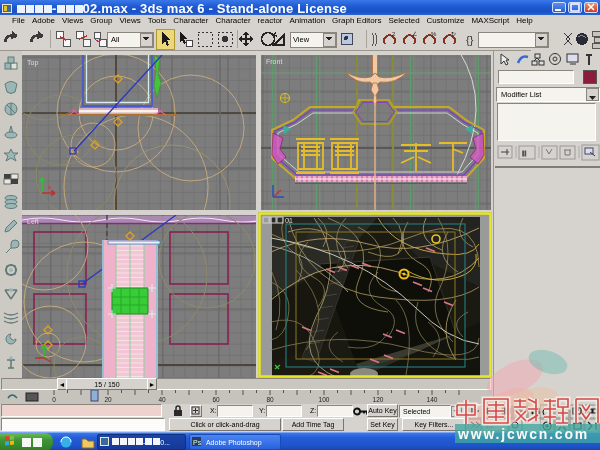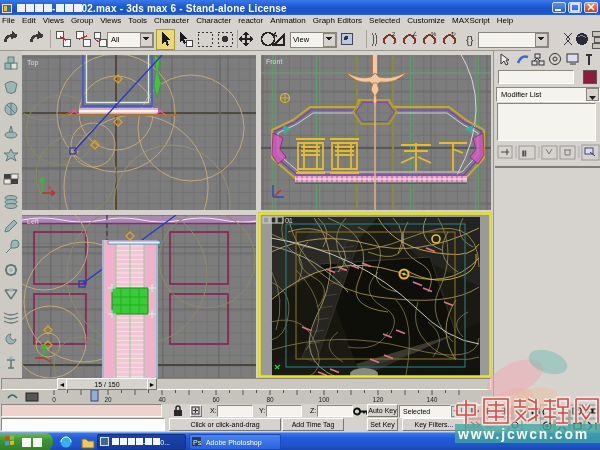--- a/index.html
+++ b/index.html
@@ -1,19 +1,19 @@
 <!DOCTYPE html>
 <html><head><meta charset="utf-8">
 <style>
 *{margin:0;padding:0;box-sizing:border-box}
 html,body{width:600px;height:450px;overflow:hidden}
 #screen{position:relative;width:600px;height:450px;font-family:"Liberation Sans",sans-serif;background:#d6d3ce}
 .abs{position:absolute}
 
-#titlebar{left:0;top:0;width:600px;height:15px;background:linear-gradient(180deg,#3a77e8 0%,#1d5ad2 45%,#1b50c0 80%,#2a66d8 100%);color:#fff;font-size:10px;font-weight:bold;letter-spacing:.2px;line-height:15px}
+#titlebar{left:0;top:0;width:600px;height:15px;background:linear-gradient(180deg,#3a77e8 0%,#1d5ad2 45%,#1b50c0 80%,#2a66d8 100%);color:#fff;font-size:13px;font-weight:bold;letter-spacing:.2px;line-height:15px}
 .tbtn{position:absolute;top:2px;width:14px;height:11px;border:1px solid #cfe0ff;border-radius:2px;background:linear-gradient(180deg,#5f8ef0,#2a5cd0);color:#fff;font-size:8px;line-height:9px;text-align:center}
 #closebtn{background:linear-gradient(180deg,#f0926a,#d13c1e)}
 
 #menubar{left:0;top:15px;width:600px;height:12px;background:#d6d3ce;font-size:8px;color:#000;line-height:12px;white-space:nowrap}
 #menubar span{margin:0 3.5px}
 
 #toolbar{left:0;top:27px;width:531px;height:24px;background:#d6d3ce;border-bottom:1px solid #9a968e}
 
 #leftbar{left:0;top:51px;width:22px;height:327px;background:#cdcac4}
 
@@ -43,21 +43,21 @@
           <rect x="2" y="6" width="6" height="2" fill="#fff"></rect>
         </svg></div>
   <div class="tbtn" style="left:568px"><svg width="12" height="9">
           <rect x="2" y="1" width="8" height="7" fill="none" stroke="#fff" stroke-width="1.5"></rect>
         </svg></div>
   <div class="tbtn" style="left:584px" id="closebtn"><svg width="12" height="9">
           <path d="M3,1 L9,7 M9,1 L3,7" stroke="#fff" stroke-width="1.6"></path>
         </svg></div>
 </div>
 
-<div class="abs" id="menubar"><span style="margin-left:2px">File</span><span>Edit</span><span>Views</span><span>Group</span><span>Views</span><span>Tools</span><span>Character</span><span>Character</span><span>reactor</span><span>Animation</span><span>Graph Editors</span><span>Selected</span><span>Customize</span><span>MAXScript</span><span>Help</span></div>
+<div class="abs" id="menubar"><span style="margin-left:12px">File</span><span>Adobe</span><span>Views</span><span>Group</span><span>Views</span><span>Tools</span><span>Character</span><span>Character</span><span>reactor</span><span>Animation</span><span>Graph Editors</span><span>Selected</span><span>Customize</span><span>MAXScript</span><span>Help</span></div>
 
 <div class="abs" id="toolbar">
 <svg width="600" height="24" shape-rendering="crispEdges" text-rendering="optimizeSpeed">
   <g stroke="#3a3a3a" stroke-width="2" fill="none">
     <path d="M5,15 Q7,6 17,9" stroke-width="2.5"></path>
           <path d="M17,9 l-5,-4 m5,4 l-6,2" stroke-width="2"></path>
     <path d="M31,15 Q33,6 43,9" stroke-width="2.5"></path>
           <path d="M43,9 l-5,-4 m5,4 l-6,2" stroke-width="2"></path>
   </g>
   <line x1="50" y1="3" x2="50" y2="21" stroke="#a8a49c"></line>

